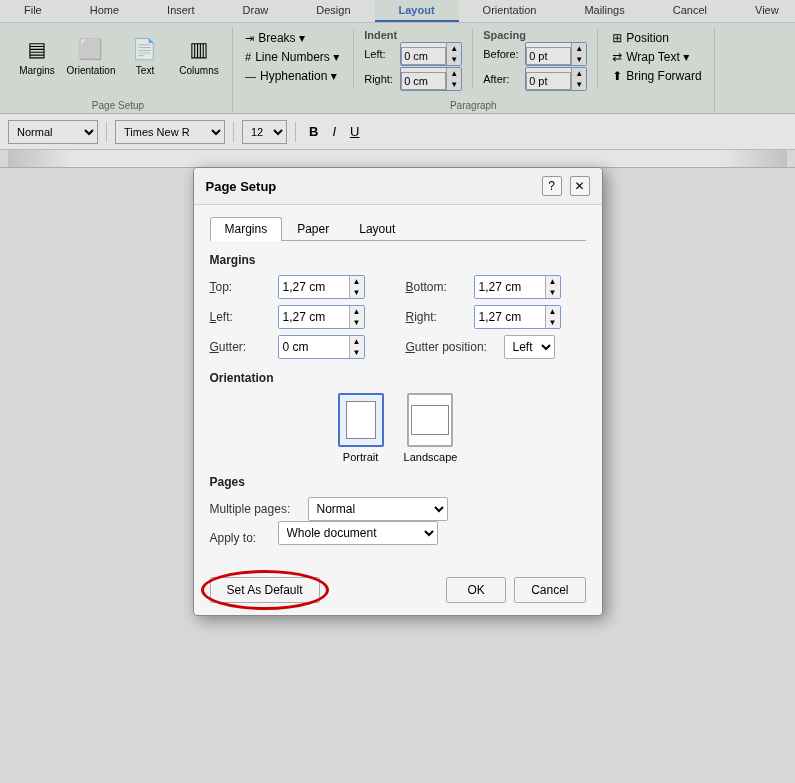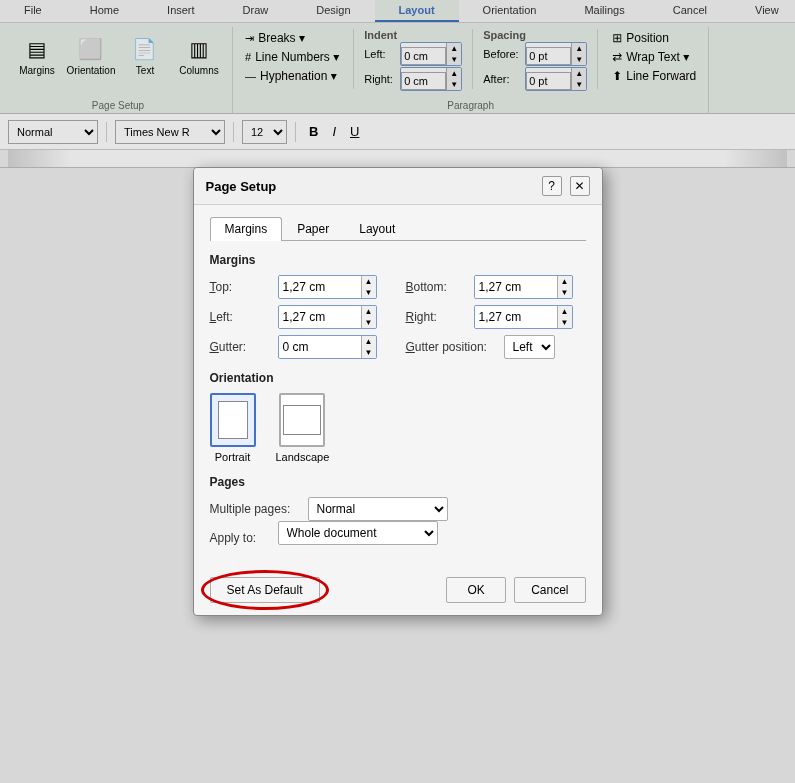--- a/index.html
+++ b/index.html
@@ -46,28 +46,28 @@
     .modal-tab { padding: 4px 14px; font-size: 12px; cursor: pointer; border: 1px solid transparent; border-bottom: none; border-radius: 3px 3px 0 0; }
     .modal-tab.active { background: white; border-color: #ababab; margin-bottom: -1px; }
 
     
     .section-title { font-size: 12px; font-weight: 600; margin-bottom: 8px; color: #222; }
     .form-grid { display: grid; grid-template-columns: 1fr 1fr; gap: 6px 16px; margin-bottom: 12px; }
     .form-row { display: flex; align-items: center; gap: 8px; }
     .form-label { font-size: 12px; min-width: 60px; color: #333; }
     .form-label u { text-decoration: underline; }
     .form-input-wrap { display: flex; align-items: flex-end; border: 1px solid #7a9bcc; background: white; border-radius: 2px; overflow: hidden; }
-    .form-input { border: none; outline: none; padding: 2px 4px; font-size: 12px; width: 82px; height: 22px; }
+    .form-input { border: none; outline: none; padding: 2px 4px; font-size: 12px; width: 70px; height: 22px; }
     .form-spinner { display: flex; flex-direction: column; border-left: 1px solid #ababab; }
     .form-spinner-btn { width: 14px; height: 11px; display: flex; align-items: center; justify-content: center; cursor: pointer; background: #f0f0f0; font-size: 8px; line-height: 1; }
     .form-select { height: 24px; border: 1px solid #ababab; font-size: 12px; background: white; padding: 0 4px; border-radius: 2px; }
 
     
     .orientation-section { margin-bottom: 12px; }
-    .orientation-options { display: flex; gap: 20px; margin-top: 6px; }
+    .orientation-options { display: flex; gap: 20px; margin-top: 6px; justify-content: center; }
     .orientation-option { display: flex; flex-direction: column; align-items: center; gap: 4px; cursor: pointer; }
     .orientation-icon { width: 46px; height: 54px; border: 2px solid #ababab; background: white; display: flex; align-items: center; justify-content: center; border-radius: 2px; position: relative; }
     .orientation-icon.selected { border-color: #4472c4; background: #e8f0ff; }
     .orientation-icon.portrait-icon::before { content: ''; display: block; width: 28px; height: 36px; background: white; border: 1px solid #888; }
     .orientation-icon.landscape-icon::before { content: ''; display: block; width: 36px; height: 28px; background: white; border: 1px solid #888; }
     .orientation-label { font-size: 11px; }
 
     
     .pages-section { }
     .pages-row { display: flex; align-items: center; gap: 8px; margin-top: 6px; }
@@ -210,21 +210,21 @@
           <div class="ribbon-btn-small">
             <span>⊞</span>
             <span>Position</span>
           </div>
           <div class="ribbon-btn-small">
             <span>⇄</span>
             <span>Wrap Text ▾</span>
           </div>
           <div class="ribbon-btn-small">
             <span>⬆</span>
-            <span>Line Forward</span>
+            <span>Bring Forward</span>
           </div>
         </div>
       </div>
       <div class="ribbon-group-label">Paragraph</div>
     </div>
   </div>
 </div>
 
 <div class="toolbar">
   <select class="toolbar-select" style="width:90px;">

